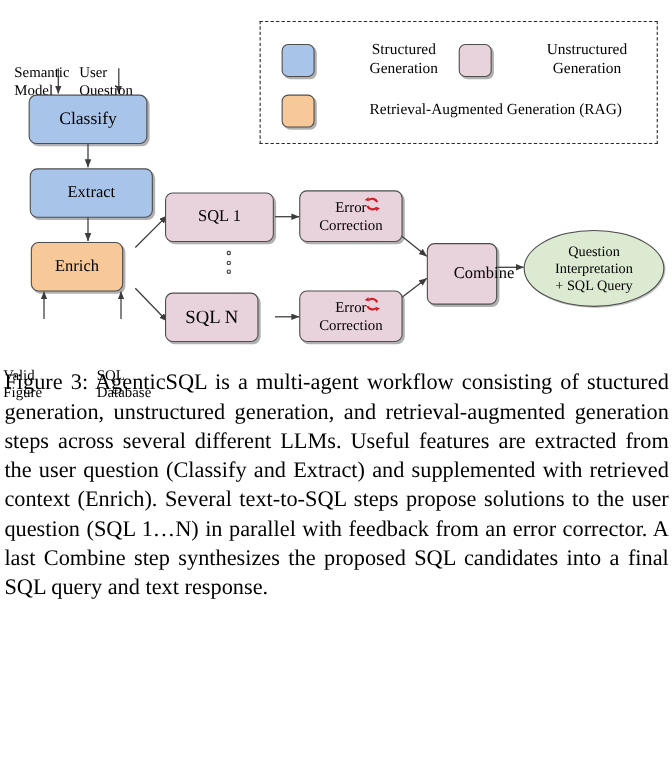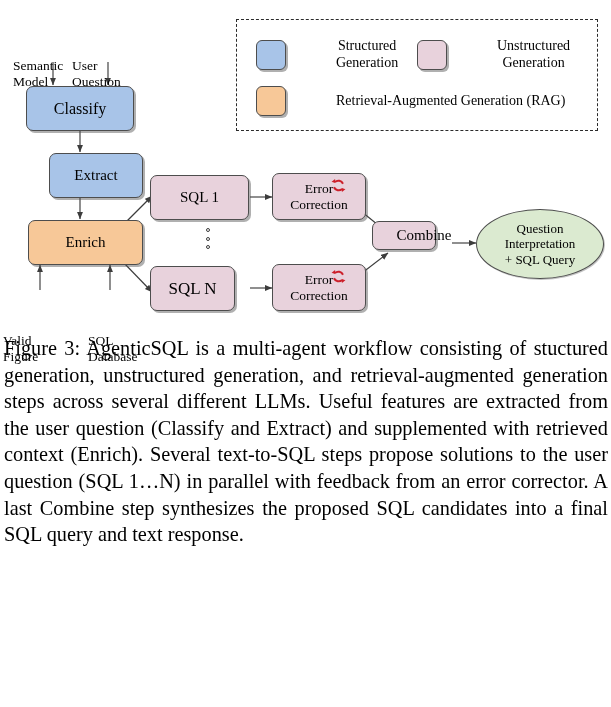--- a/index.html
+++ b/index.html
@@ -204,25 +204,25 @@
   </div>
   <div class="io-label" style="left:88px; top:293px; width:78px;">
     <div style="white-space:pre-line;">SQL
 Database</div>
   </div>
 
   <div class="node node-blue" style="left:26px; top:86px; width:108px; height:45px; font-size:16px;">
     <span>Classify</span>
   </div>
 
-  <div class="node node-blue" style="left:49px; top:153px; width:94px; height:45px; font-size:15px;">
+  <div class="node node-blue" style="left:27px; top:153px; width:112px; height:45px; font-size:15px;">
     <span>Extract</span>
   </div>
 
-  <div class="node node-orange" style="left:28px; top:220px; width:115px; height:45px; font-size:15px;">
+  <div class="node node-orange" style="left:28px; top:220px; width:84px; height:45px; font-size:15px;">
     <span>Enrich</span>
   </div>
 
   <div class="node node-pink" style="left:150px; top:175px; width:99px; height:45px; font-size:15px;">
     <span>SQL 1</span>
   </div>
 
   <div class="node node-pink" style="left:150px; top:266px; width:85px; height:45px; font-size:17px;">
     <span>SQL N</span>
   </div>
@@ -242,21 +242,21 @@
     <span style="white-space:pre-line;">Error
 Correction</span>
     <svg class="err-icon" viewBox="0 0 24 24" style="left:58px; top:4px;">
       <path d="M19.2,9.2 A8.2,8.2 0 0 0 6.2,6.4" stroke="#cc1f2a" stroke-width="3.2" fill="none" stroke-linecap="butt"></path>
       <path d="M4.8,14.8 A8.2,8.2 0 0 0 17.8,17.6" stroke="#cc1f2a" stroke-width="3.2" fill="none" stroke-linecap="butt"></path>
       <path d="M6.6,1.6 L6.6,8.0 L0.9,6.0 z" fill="#cc1f2a"></path>
       <path d="M17.4,22.4 L17.4,16.0 L23.1,18.0 z" fill="#cc1f2a"></path>
     </svg>
   </div>
 
-  <div class="node node-pink" style="left:372px; top:221px; width:64px; height:29px; font-size:15px;padding-left:40px;">
+  <div class="node node-pink" style="left:388px; top:221px; width:64px; height:56px; font-size:15px;padding-left:40px;">
     <span>Combine</span>
   </div>
 
   <div class="node-ellipse" style="left:476px; top:209px; width:128px; height:70px; font-size:13px;">
     <span style="white-space:pre-line;">Question
 Interpretation
 + SQL Query</span>
   </div>
 
   <div id="vdots">

